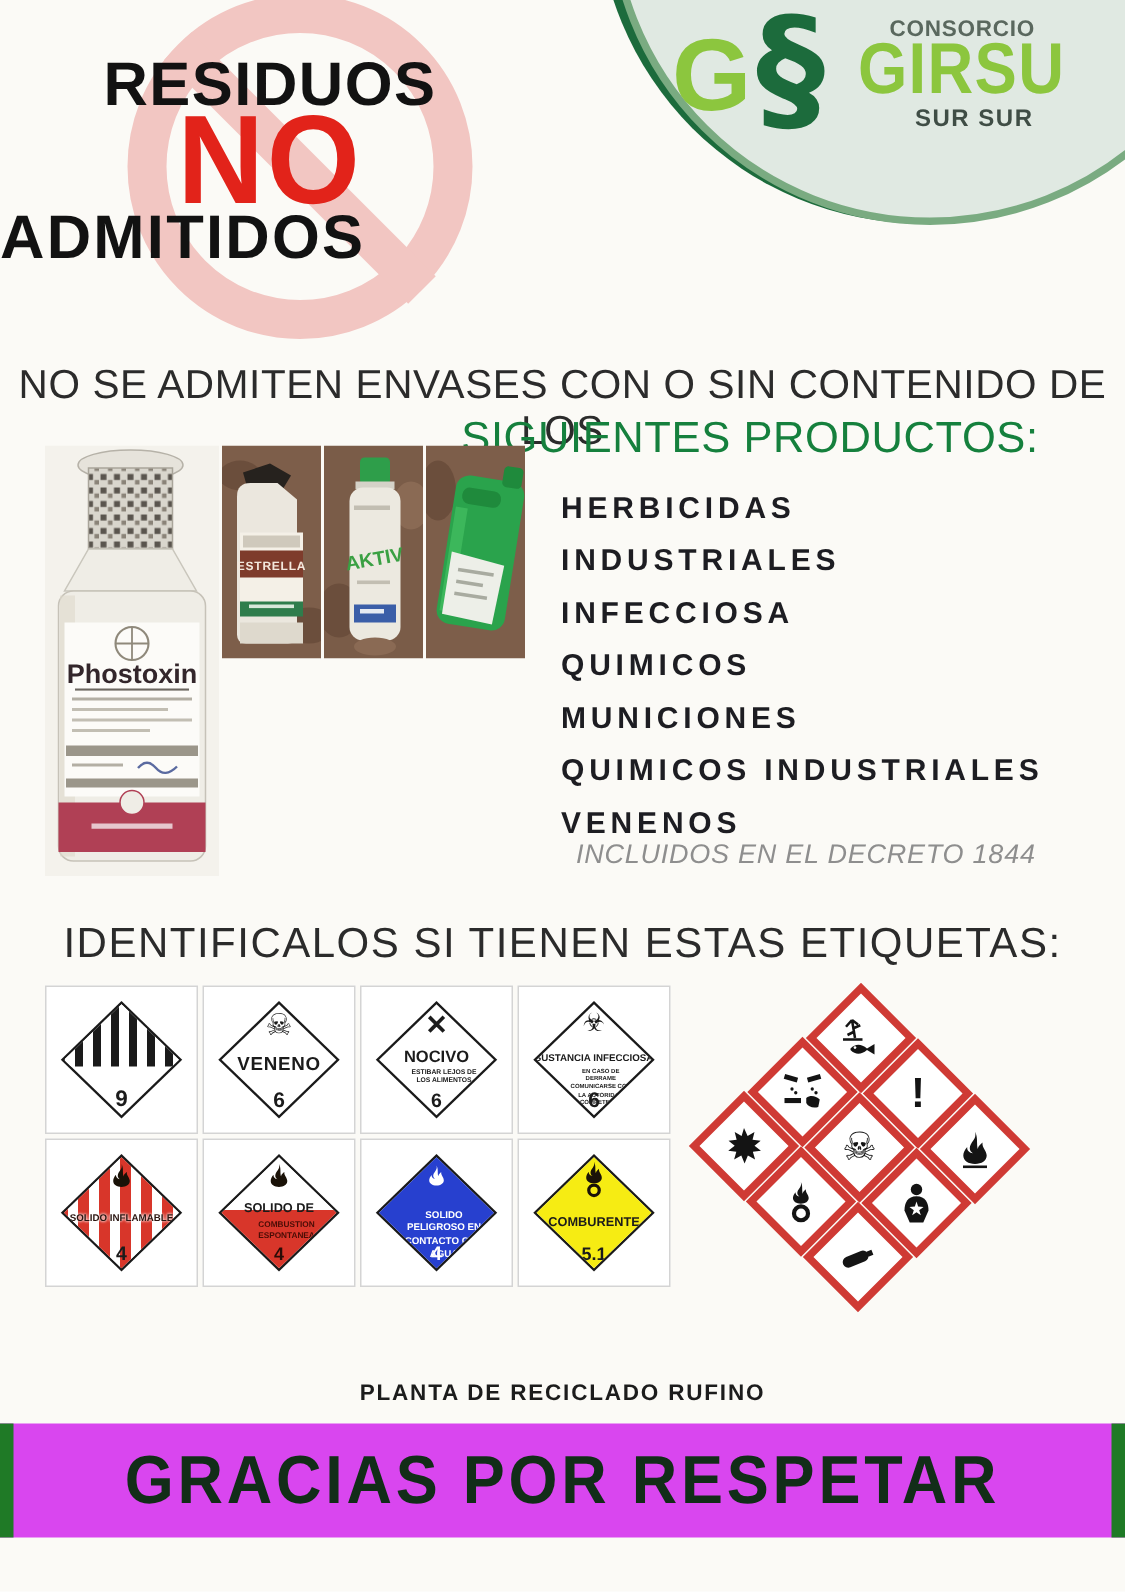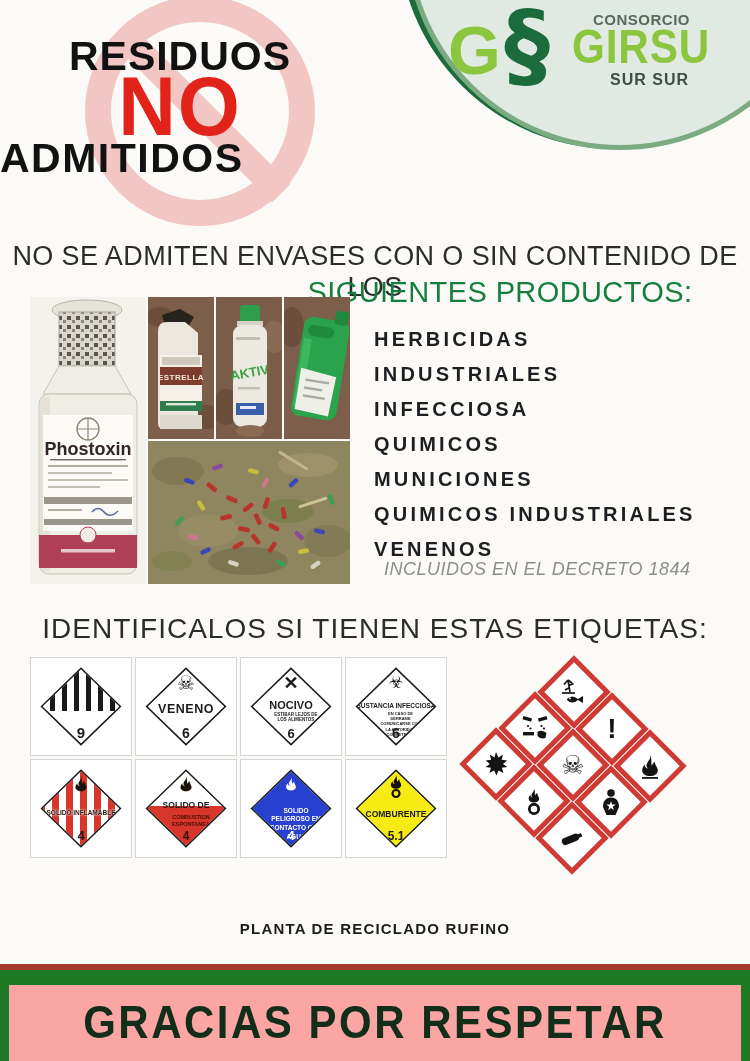--- a/index.html
+++ b/index.html
@@ -21,21 +21,21 @@
   .logo-consorcio{position:absolute;left:593px;top:11px;font-size:15px;font-weight:bold;letter-spacing:.5px;color:#5a685e;}
   .logo-girsu{position:absolute;left:572px;top:23px;font-size:48px;font-weight:bold;color:#8cc63e;letter-spacing:1px;transform:scaleX(.88);transform-origin:left;line-height:1;}
   .logo-sursur{position:absolute;left:610px;top:71px;font-size:16px;font-weight:bold;letter-spacing:1px;color:#3f4d45;}
 
   
   .intro1{position:absolute;left:0;top:241px;width:750px;text-align:center;font-size:27px;letter-spacing:.4px;color:#2b2b2b;}
   .intro2{position:absolute;left:250px;top:276px;width:500px;text-align:center;font-size:29px;letter-spacing:.4px;color:#15803d;}
 
   
   .montage{position:absolute;left:30px;top:297px;width:320px;height:287px;display:flex;gap:2px;}
-  .mcol{display:flex;flex-direction:column;gap:2px;width:202px;}
+  .mcol{display:flex;gap:2px;width:202px;}
   .mrow{display:flex;gap:2px;height:142px;}
   .photo{display:block;}
 
   
   .product-list{position:absolute;left:374px;top:322px;margin:0;padding:0;list-style:none;}
   .product-list li{height:35px;line-height:35px;font-size:20px;font-weight:bold;letter-spacing:3.2px;color:#1d1d22;}
   .decree{position:absolute;left:384px;top:559px;font-size:18px;font-style:italic;letter-spacing:.5px;color:#8e8e8e;}
 
   .labels-heading{position:absolute;left:0;top:613px;width:750px;text-align:center;font-size:28px;letter-spacing:1px;color:#2b2b2b;}
 
@@ -57,21 +57,21 @@
 
   
   .ghs-cluster{position:absolute;left:460px;top:645px;width:250px;height:250px;}
   .ghs{position:absolute;width:42px;height:42px;background:#fff;border:5px solid #cf3a34;transform:rotate(45deg);}
   .ghs .ic{width:100%;height:100%;display:flex;align-items:center;justify-content:center;transform:rotate(-45deg);font-weight:bold;color:#141414;}
 
   
   .plant{position:absolute;left:0;top:920px;width:750px;text-align:center;font-size:15px;font-weight:bold;letter-spacing:1.2px;color:#1c1c1c;}
   .stripe-red{position:absolute;left:0;top:964px;width:750px;height:6px;background:#a43a2c;}
   .stripe-green{position:absolute;left:0;top:970px;width:750px;height:15px;background:#1f7a26;}
-  .footer-band{position:absolute;left:0;top:985px;width:750px;height:76px;background:#fca5a5;border-left:9px solid #1f7a26;border-right:9px solid #1f7a26;box-sizing:border-box;display:flex;align-items:center;justify-content:center;}
+  .footer-band{position:absolute;left:0;top:949px;width:750px;height:76px;background:#d946ef;border-left:9px solid #1f7a26;border-right:9px solid #1f7a26;box-sizing:border-box;display:flex;align-items:center;justify-content:center;}
   .footer-text{font-size:42px;font-weight:bold;letter-spacing:2.5px;color:#122d18;transform:scaleY(1.08);}
 </style>
 </head>
 <body>
 
 <div class="poster">
 
   <div class="ban-ring"></div>
   <div class="ban-slash"></div>
   <div class="title1">RESIDUOS</div>

